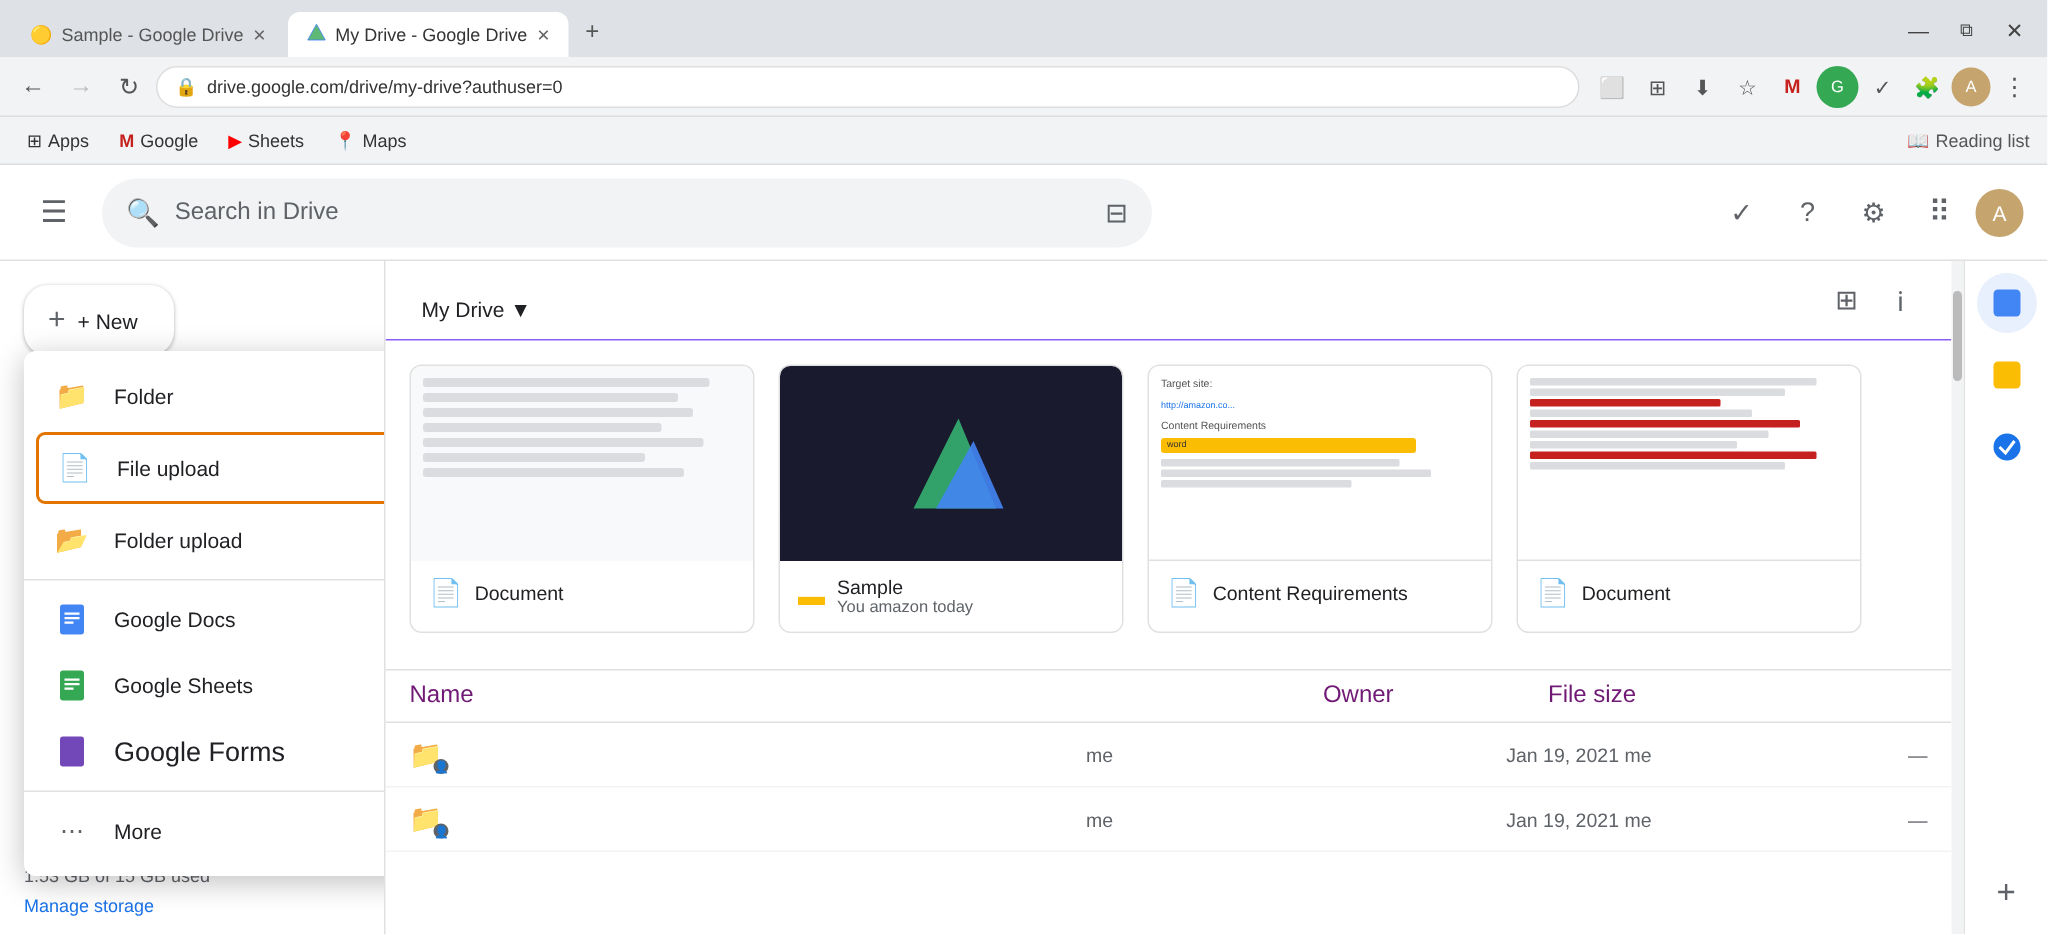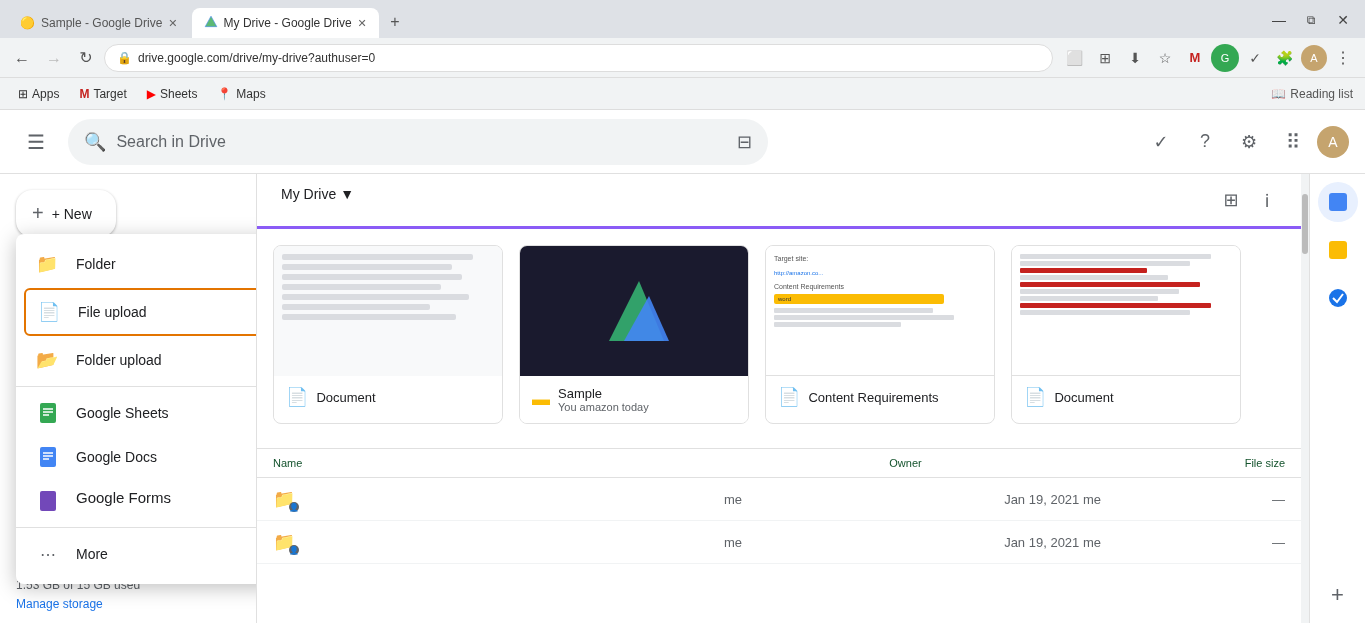--- a/index.html
+++ b/index.html
@@ -56,21 +56,21 @@
   </div>
 </div>
 
 <div style="background:#f1f3f4; height:32px; display:flex; align-items:center; padding:0 12px; gap:8px; border-bottom:1px solid #ddd; font-size:12px; color:#333;">
   <div style="display:flex; align-items:center; gap:4px; cursor:pointer; padding:2px 6px; border-radius:4px;">
     <span style="font-size:12px;">⊞</span>
     <span>Apps</span>
   </div>
   <div style="display:flex; align-items:center; gap:4px; cursor:pointer; padding:2px 6px; border-radius:4px;">
     <span style="font-size:12px; color:#c5221f; font-weight:bold;">M</span>
-    <span>Target</span>
+    <span>Google</span>
   </div>
   <div style="display:flex; align-items:center; gap:4px; cursor:pointer; padding:2px 6px; border-radius:4px;">
     <span style="font-size:12px; color:#ff0000;">▶</span>
     <span>Sheets</span>
   </div>
   <div style="display:flex; align-items:center; gap:4px; cursor:pointer; padding:2px 6px; border-radius:4px;">
     <span style="font-size:12px;">📍</span>
     <span>Maps</span>
   </div>
   <div style="margin-left:auto; display:flex; align-items:center; gap:4px; font-size:12px; color:#555; cursor:pointer;">
@@ -118,49 +118,49 @@
             <span>File upload</span>
 
           </div>
 
           <div style="display:flex; align-items:center; gap:16px; padding:10px 20px; font-size:14px; color:#202124; cursor:pointer;">
             <span style="width:24px;height:24px;display:flex;align-items:center;justify-content:center;font-size:18px;color:#5f6368;">📂</span>
             <span>Folder upload</span>
           </div>
 
           <div style="height:1px; background:#e0e0e0; margin:4px 0;"></div>
+
+          <div style="display:flex; align-items:center; gap:16px; padding:10px 20px; font-size:14px; color:#202124; cursor:pointer;">
+            <span style="width:24px;height:24px;display:flex;align-items:center;justify-content:center;">
+              <svg width="18" height="22" viewBox="0 0 18 22">
+                  <rect x="1" y="1" width="16" height="20" rx="2" fill="#4285f4"></rect>
+                  <line x1="4" y1="7" x2="14" y2="7" stroke="white" stroke-width="1.5"></line>
+                  <line x1="4" y1="10" x2="14" y2="10" stroke="white" stroke-width="1.5"></line>
+                  <line x1="4" y1="13" x2="10" y2="13" stroke="white" stroke-width="1.5"></line>
+                </svg>
+            </span>
+            <span>Google Docs</span>
+
+          </div>
 
           <div style="display:flex; align-items:center; gap:16px; padding:10px 20px; font-size:14px; color:#202124; cursor:pointer;">
             <span style="width:24px;height:24px;display:flex;align-items:center;justify-content:center;">
               <svg width="18" height="22" viewBox="0 0 18 22">
                   <rect x="1" y="1" width="16" height="20" rx="2" fill="#34a853"></rect>
                   <line x1="4" y1="7" x2="14" y2="7" stroke="white" stroke-width="1.5"></line>
                   <line x1="4" y1="10" x2="14" y2="10" stroke="white" stroke-width="1.5"></line>
                   <line x1="4" y1="13" x2="10" y2="13" stroke="white" stroke-width="1.5"></line>
                 </svg>
             </span>
             <span>Google Sheets</span>
 
           </div>
 
-          <div style="display:flex; align-items:center; gap:16px; padding:10px 20px; font-size:14px; color:#202124; cursor:pointer;">
-            <span style="width:24px;height:24px;display:flex;align-items:center;justify-content:center;">
-              <svg width="18" height="22" viewBox="0 0 18 22">
-                  <rect x="1" y="1" width="16" height="20" rx="2" fill="#4285f4"></rect>
-                  <line x1="4" y1="7" x2="14" y2="7" stroke="white" stroke-width="1.5"></line>
-                  <line x1="4" y1="10" x2="14" y2="10" stroke="white" stroke-width="1.5"></line>
-                  <line x1="4" y1="13" x2="10" y2="13" stroke="white" stroke-width="1.5"></line>
-                </svg>
-            </span>
-            <span>Google Docs</span>
-
-          </div>
-
-
-          <div style="display:flex; gap:16px; padding:10px 20px; font-size:15px; color:#202124; cursor:pointer;">
+
+          <div style="display:flex; align-items:center; gap:16px; padding:10px 20px; font-size:18px; color:#202124; cursor:pointer;">
             <span style="width:24px;height:24px;display:flex;align-items:center;justify-content:center;">
               <svg width="18" height="22" viewBox="0 0 18 22">
                   <rect x="1" y="1" width="16" height="20" rx="2" fill="#7248b9"></rect>
                 </svg>
             </span>
             <span>Google Forms</span>
 
           </div>
 
           <div style="height:1px; background:#e0e0e0; margin:4px 0;"></div>
@@ -182,21 +182,21 @@
         <div style="height:4px; background:#e0e0e0; border-radius:2px; margin:8px 0 6px;">
           <div style="height:4px; background:#1a73e8; border-radius:2px; width:10%;"></div>
         </div>
         <span style="font-size:12px; color:#5f6368;">1.53 GB of 15 GB used</span>
         <a style="font-size:12px; color:#1a73e8; cursor:pointer; text-decoration:none; display:block; margin-top:4px;">Manage storage</a>
       </div>
     </div>
 
     <div style="flex:1; overflow:auto; background:#fff; border-left:1px solid #e0e0e0;">
 
-      <div style="display:flex; align-items:flex-start; padding:8px 16px; border-bottom:3px solid #8b5cf6;">
+      <div style="display:flex; align-items:flex-end; padding:8px 16px; border-bottom:1px solid #8b5cf6;">
         <div style="display:flex; align-items:center; gap:4px; font-size:14px; color:#202124; cursor:pointer; padding:4px 8px; border-radius:4px;">
           <span>My Drive</span>
           <span>▼</span>
         </div>
         <div style="width:36px;height:36px;border-radius:50%;display:flex;align-items:center;justify-content:center;font-size:18px;color:#5f6368;cursor:pointer;margin-left:auto;">⊞</div>
         <div style="width:36px;height:36px;border-radius:50%;display:flex;align-items:center;justify-content:center;font-size:18px;color:#5f6368;cursor:pointer;">ℹ</div>
       </div>
 
       <div style="display:flex; gap:16px; flex-wrap:wrap; padding:16px; margin-bottom:8px;">
 
@@ -269,24 +269,24 @@
           <div style="padding:10px 12px; display:flex; align-items:center; gap:8px; background:#fff;">
             <span style="font-size:18px;">📄</span>
             <div>
               <div style="font-size:13px; color:#202124; font-weight:500;">Document</div>
             </div>
           </div>
         </div>
 
       </div>
 
-      <div style="display:flex; padding:8px 16px; font-size:11px; color:#14532d; border-bottom:1px solid #e0e0e0; border-top:1px solid #e0e0e0;">
+      <div style="display:flex; padding:8px 16px; font-size:16px; color:#701a75; border-bottom:1px solid #e0e0e0; border-top:1px solid #e0e0e0;">
         <div style="flex:2; font-weight:500;">Name</div>
         <div style="flex:1; text-align:center;">Owner</div>
-        <div style="flex:1; text-align:right;">File size</div>
+        <div style="flex:1; text-align:left;">File size</div>
       </div>
 
       <div style="display:flex; align-items:center; padding:10px 16px; font-size:13px; color:#202124; border-bottom:1px solid #f1f3f4; cursor:pointer;">
         <div style="flex:2; display:flex; align-items:center; gap:8px;">
           <span style="font-size:18px; color:#5f6368; position:relative;">
             📁
             <span style="font-size:8px; position:absolute; bottom:-2px; right:-4px; background:#5f6368; color:white; border-radius:50%; width:10px; height:10px; display:flex; align-items:center; justify-content:center;">👤</span>
           </span>
           <span style="color:#202124;"></span>
         </div>

